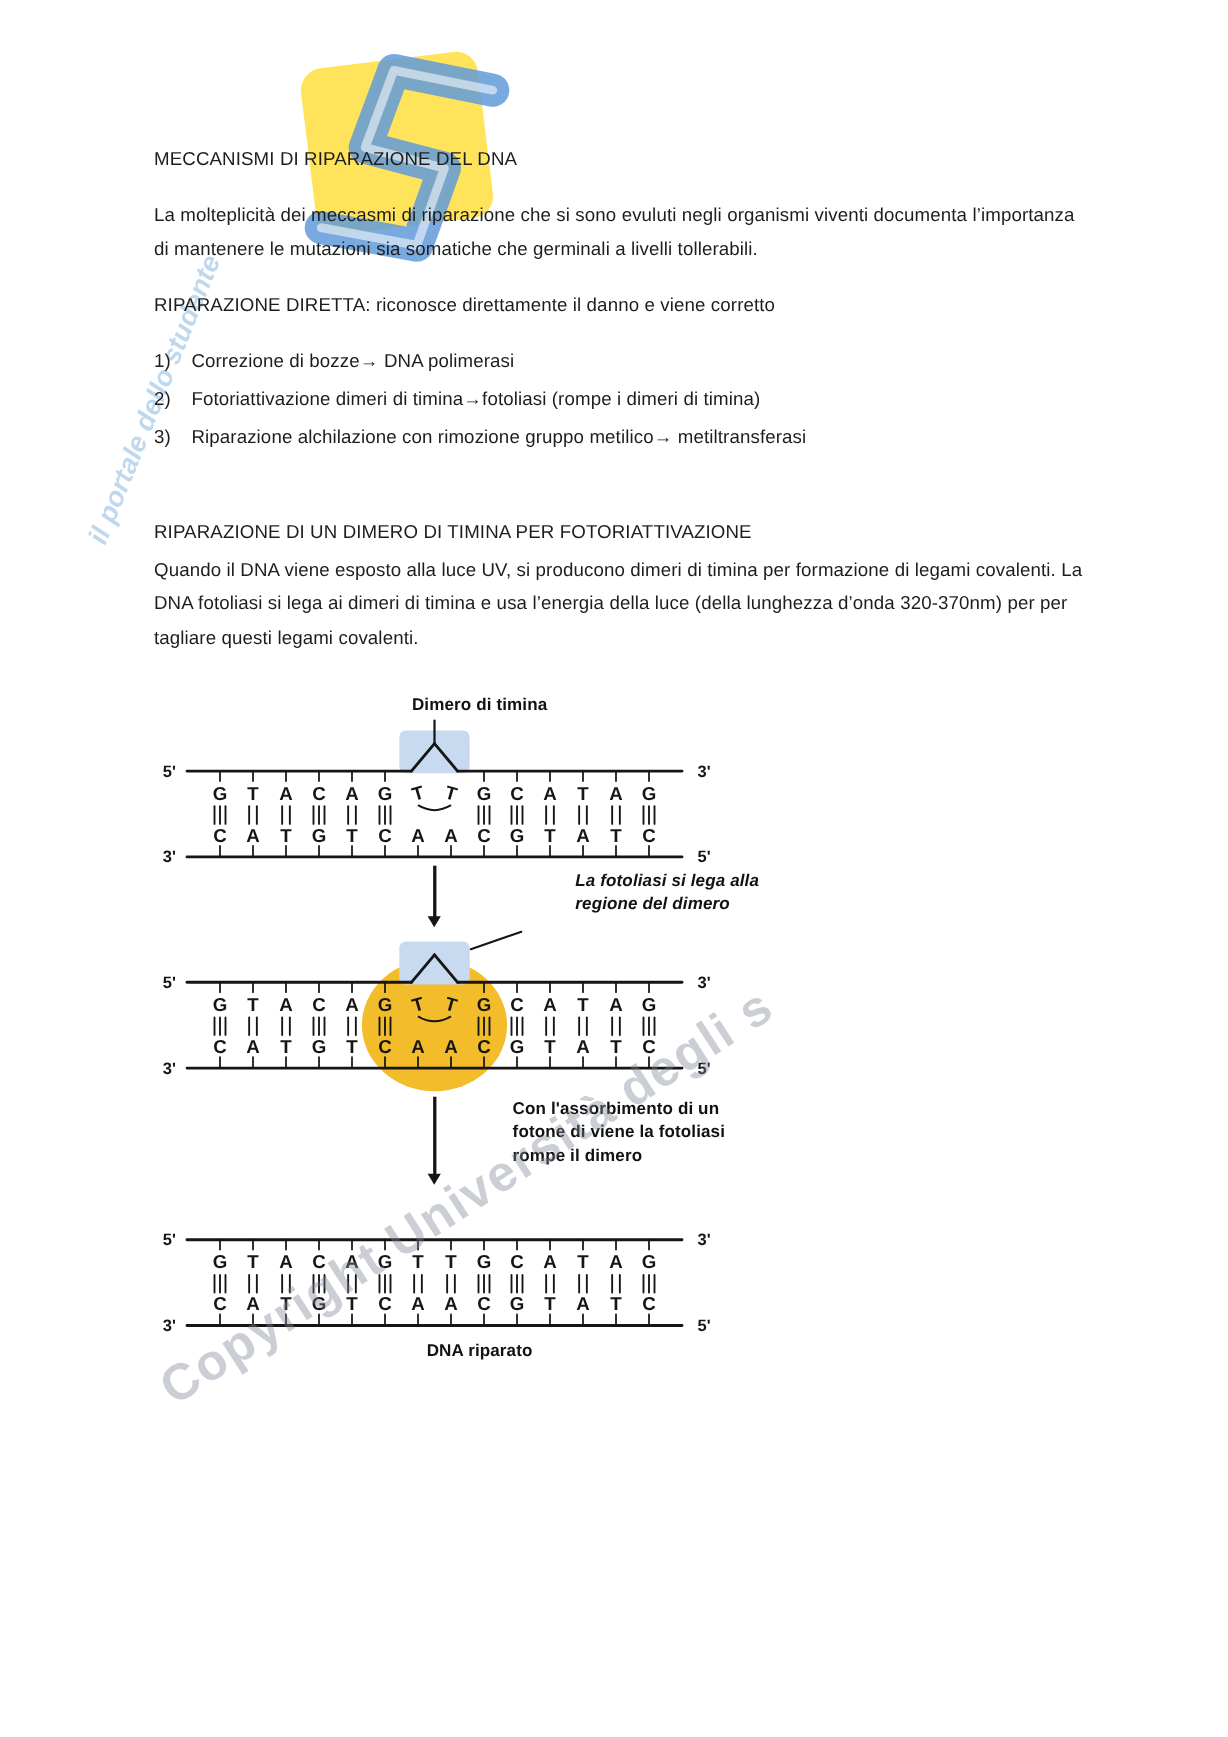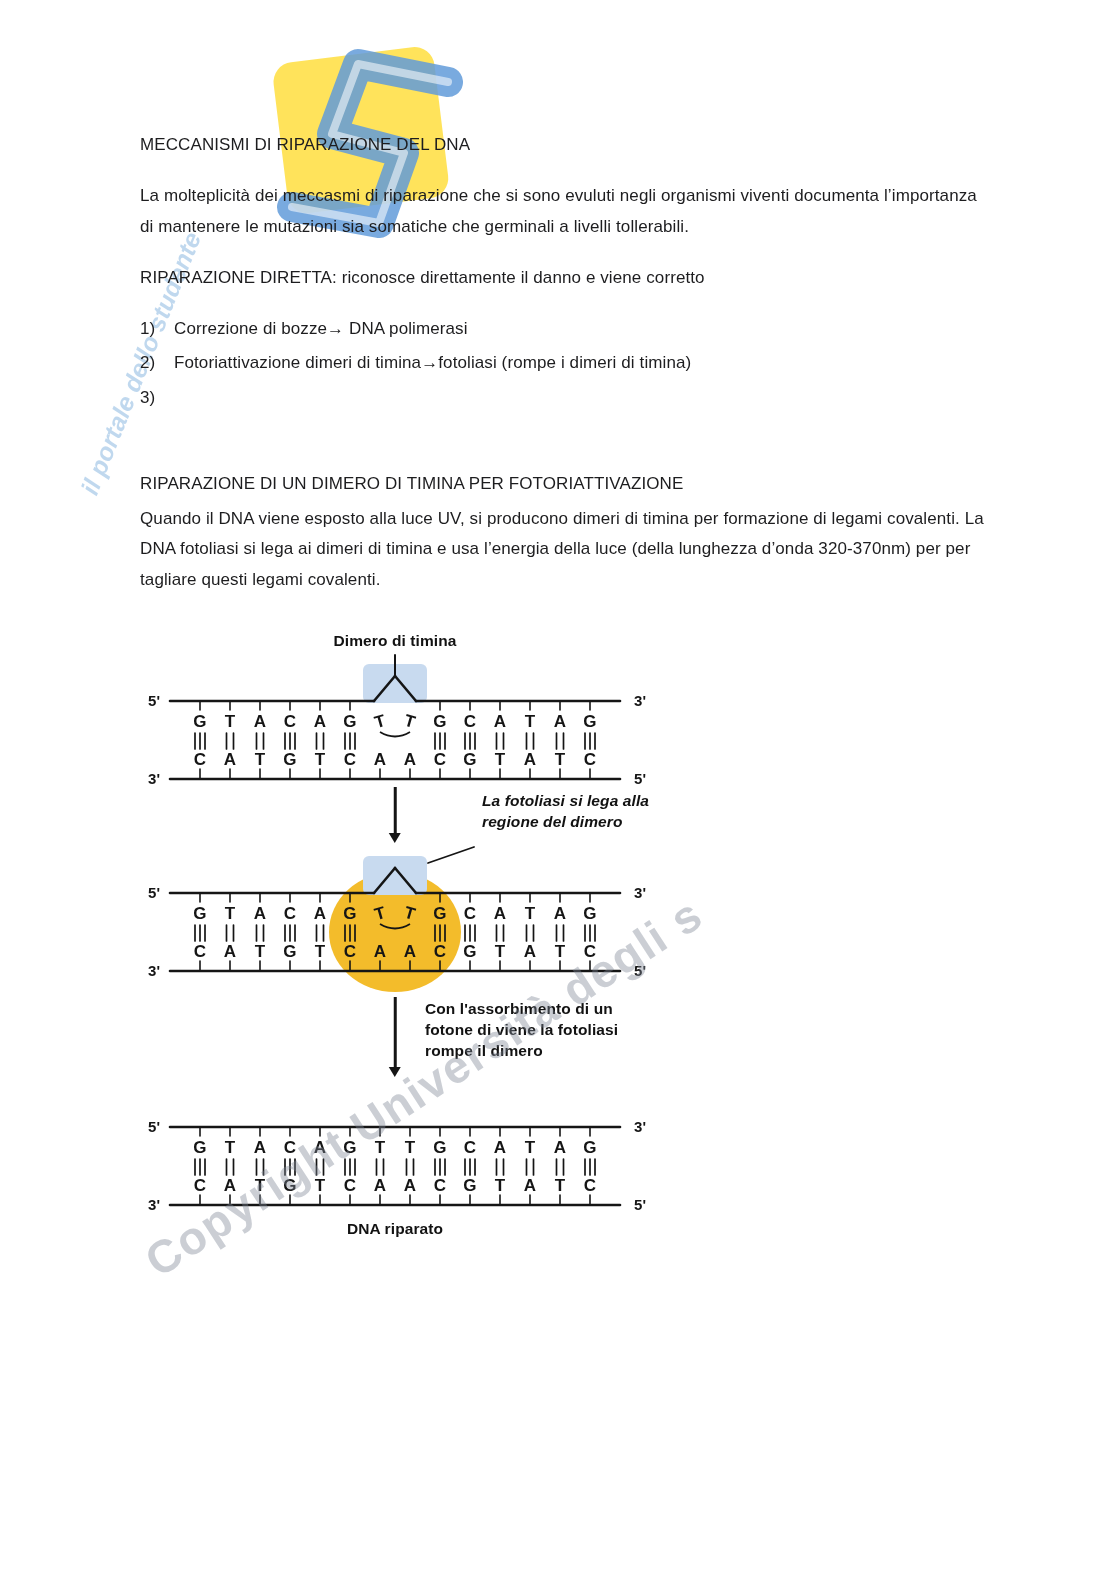--- a/index.html
+++ b/index.html
@@ -39,21 +39,21 @@
   .h2 { margin-top:56px; margin-bottom:5px; }
 
   
   .diagram { position:relative; margin-top:40px; margin-left:8px; height:620px; }
   .duplex-slot { position:absolute; left:0; }
   #duplex-0 { top:16px; }
   #duplex-1 { top:208px; }
   #duplex-2 { top:442px; }
   .dlabel {
     position:absolute; font-size:15.5px; font-weight:bold;
-    line-height:1.35; color:#121212;
+    line-height:1.35; color:#121212;margin-left:41px;
   }
   .dimer-label  { top:-4px;  left:247px; transform:translateX(-50%); white-space:nowrap; }
   .step1-label  { top:156px; left:334px; width:200px;font-style:italic; }
   .step2-label  { top:364px; left:277px; width:235px; }
   .result-label { top:584px; left:247px; transform:translateX(-50%); white-space:nowrap; }
   .v-arrow { position:absolute; width:2.5px; background:#151515; transform:translateX(-50%); }
   .v-arrow::after {
     content:""; position:absolute; bottom:-8px; left:50%; transform:translateX(-50%);
     border-left:6px solid transparent; border-right:6px solid transparent;
     border-top:10px solid #151515;
@@ -88,20 +88,21 @@
       <div class="list-row">
         <span class="list-marker">1)</span>
         <span>Correzione di bozze→ DNA polimerasi</span>
       </div>
       <div class="list-row">
         <span class="list-marker">2)</span>
         <span>Fotoriattivazione dimeri di timina→fotoliasi (rompe i dimeri di timina)</span>
       </div>
       <div class="list-row">
         <span class="list-marker">3)</span>
+        <span>Riparazione alchilazione con rimozione gruppo metilico→ metiltransferasi</span>
       </div>
     </div>
 
     <p class="h2">RIPARAZIONE DI UN DIMERO DI TIMINA PER FOTORIATTIVAZIONE</p>
 
 
     <p class="body-par">Quando il DNA viene esposto alla luce UV, si producono dimeri di timina per formazione di legami covalenti. La DNA fotoliasi si lega ai dimeri di timina e usa l’energia della luce (della lunghezza d’onda 320-370nm) per per tagliare questi legami covalenti.</p>
 
     <div class="diagram">
       <div class="dlabel dimer-label">Dimero di timina</div>

